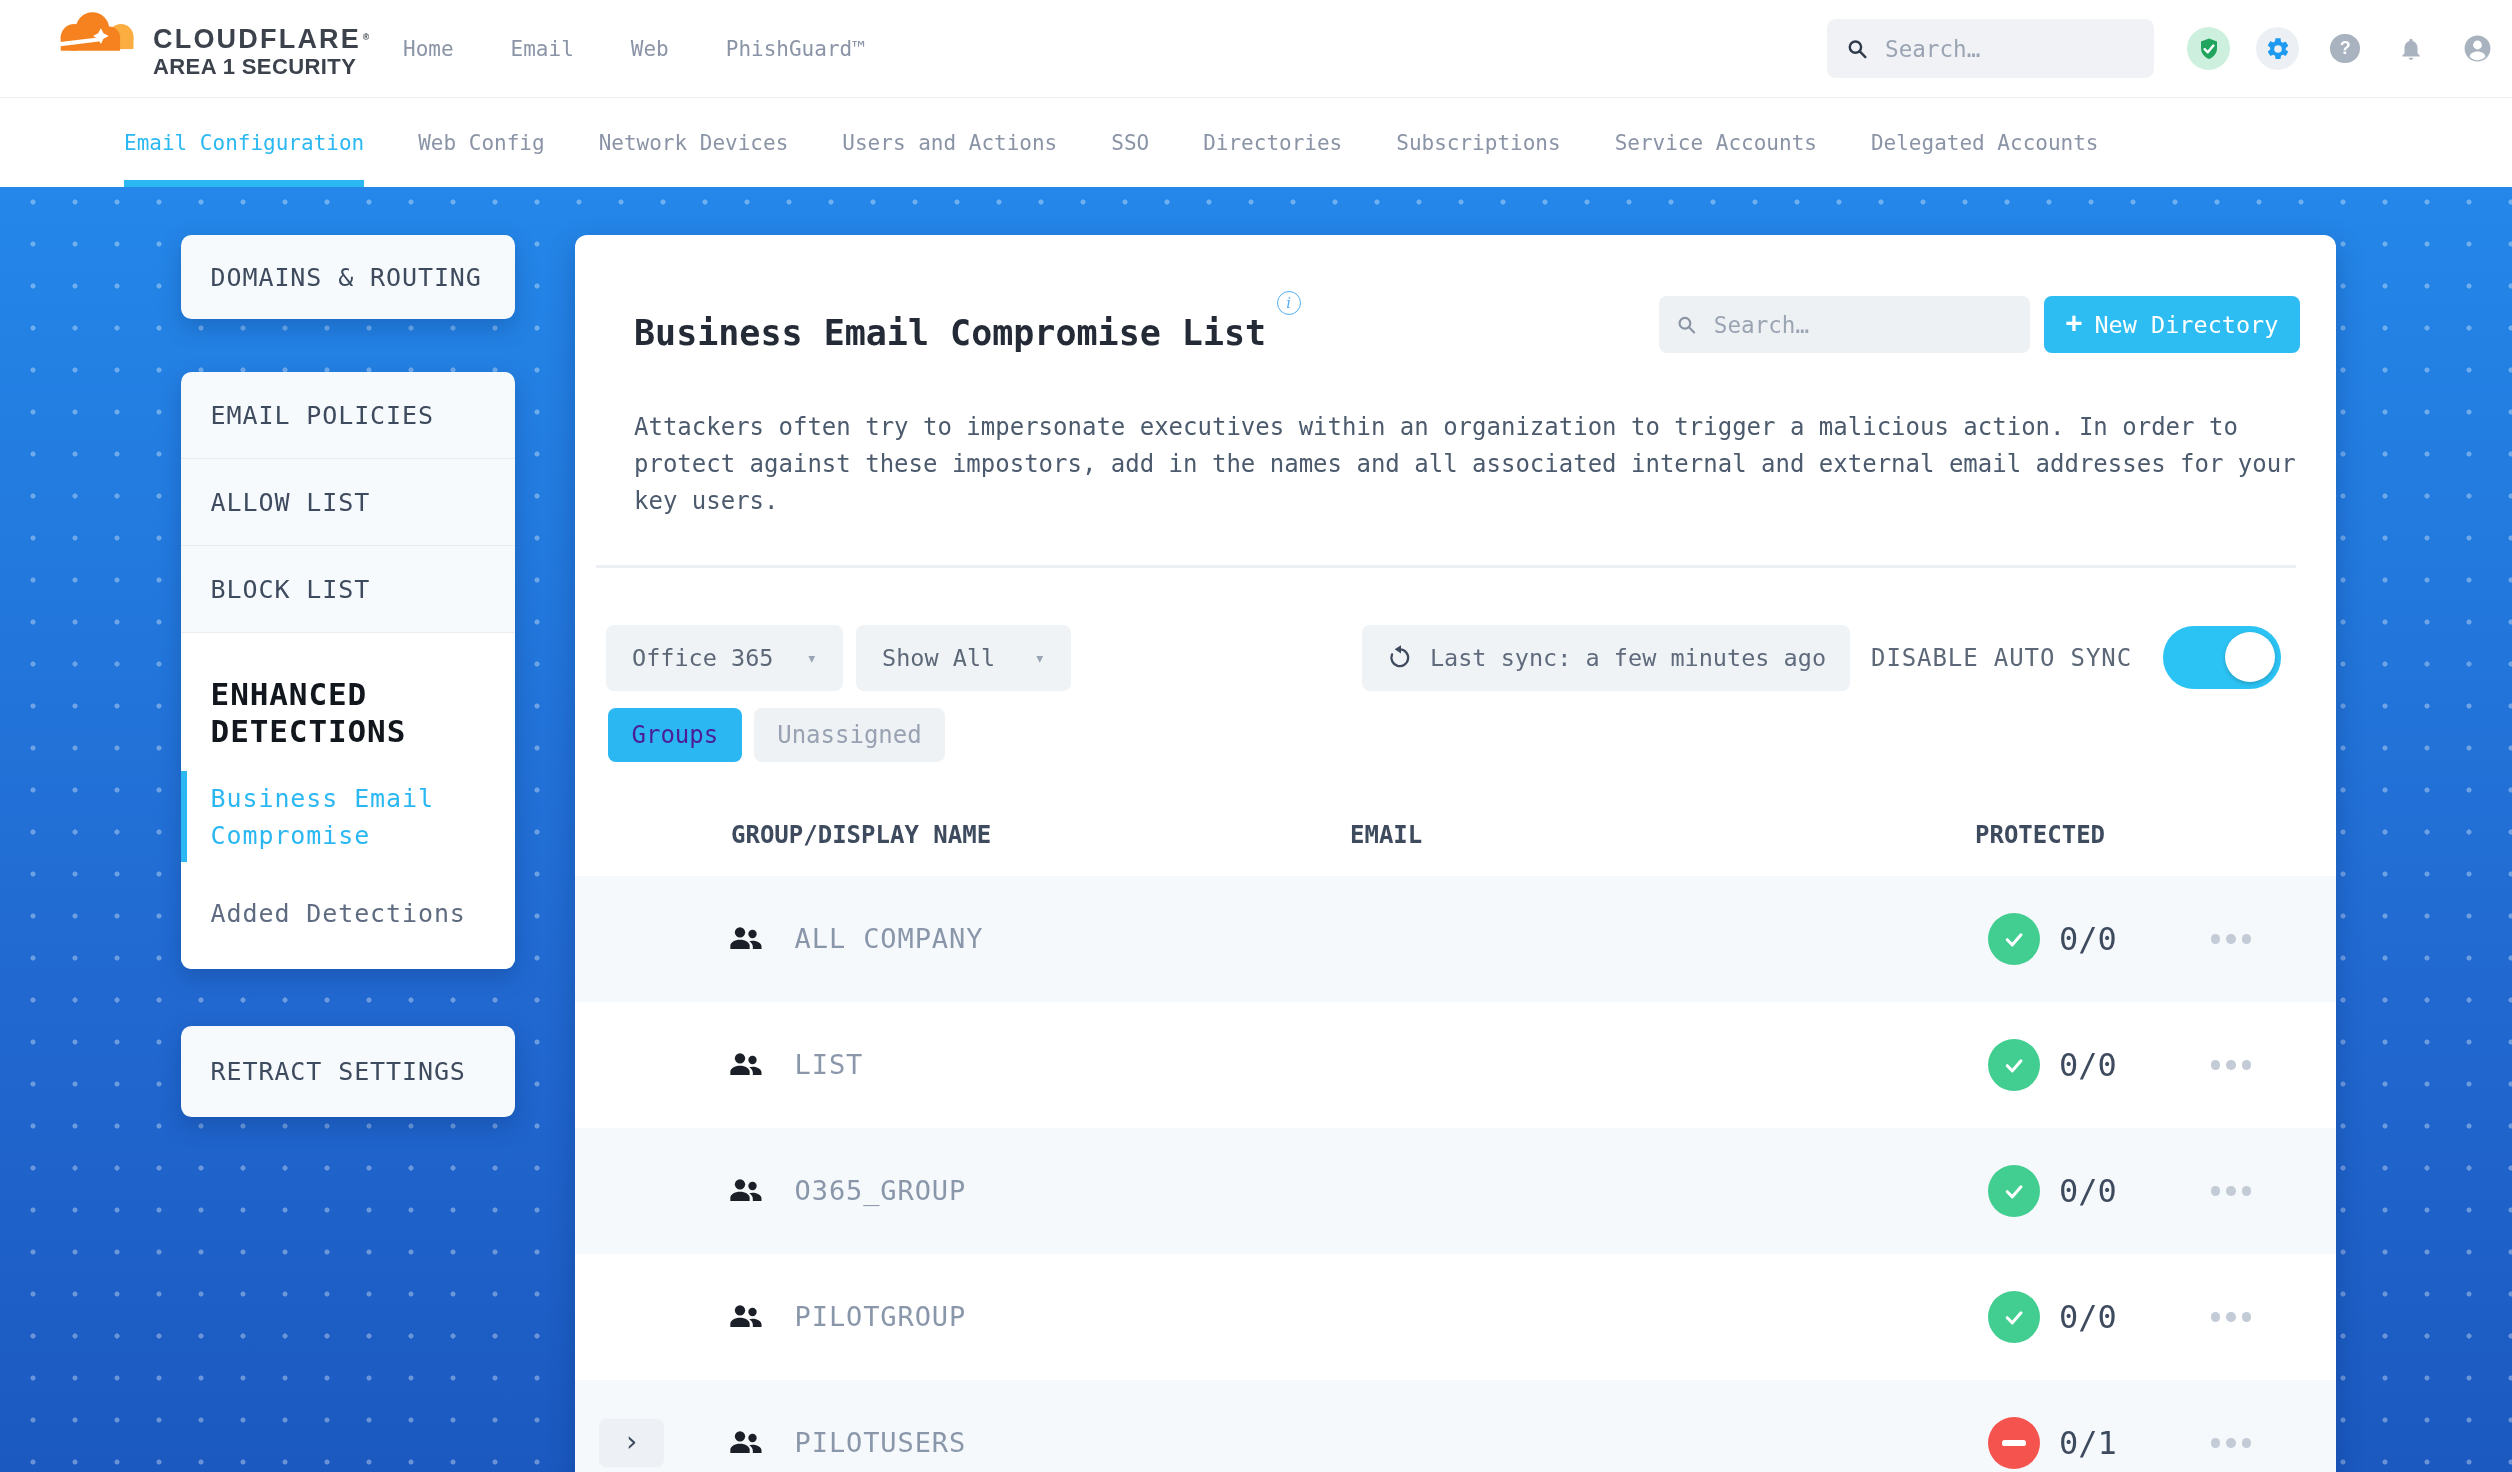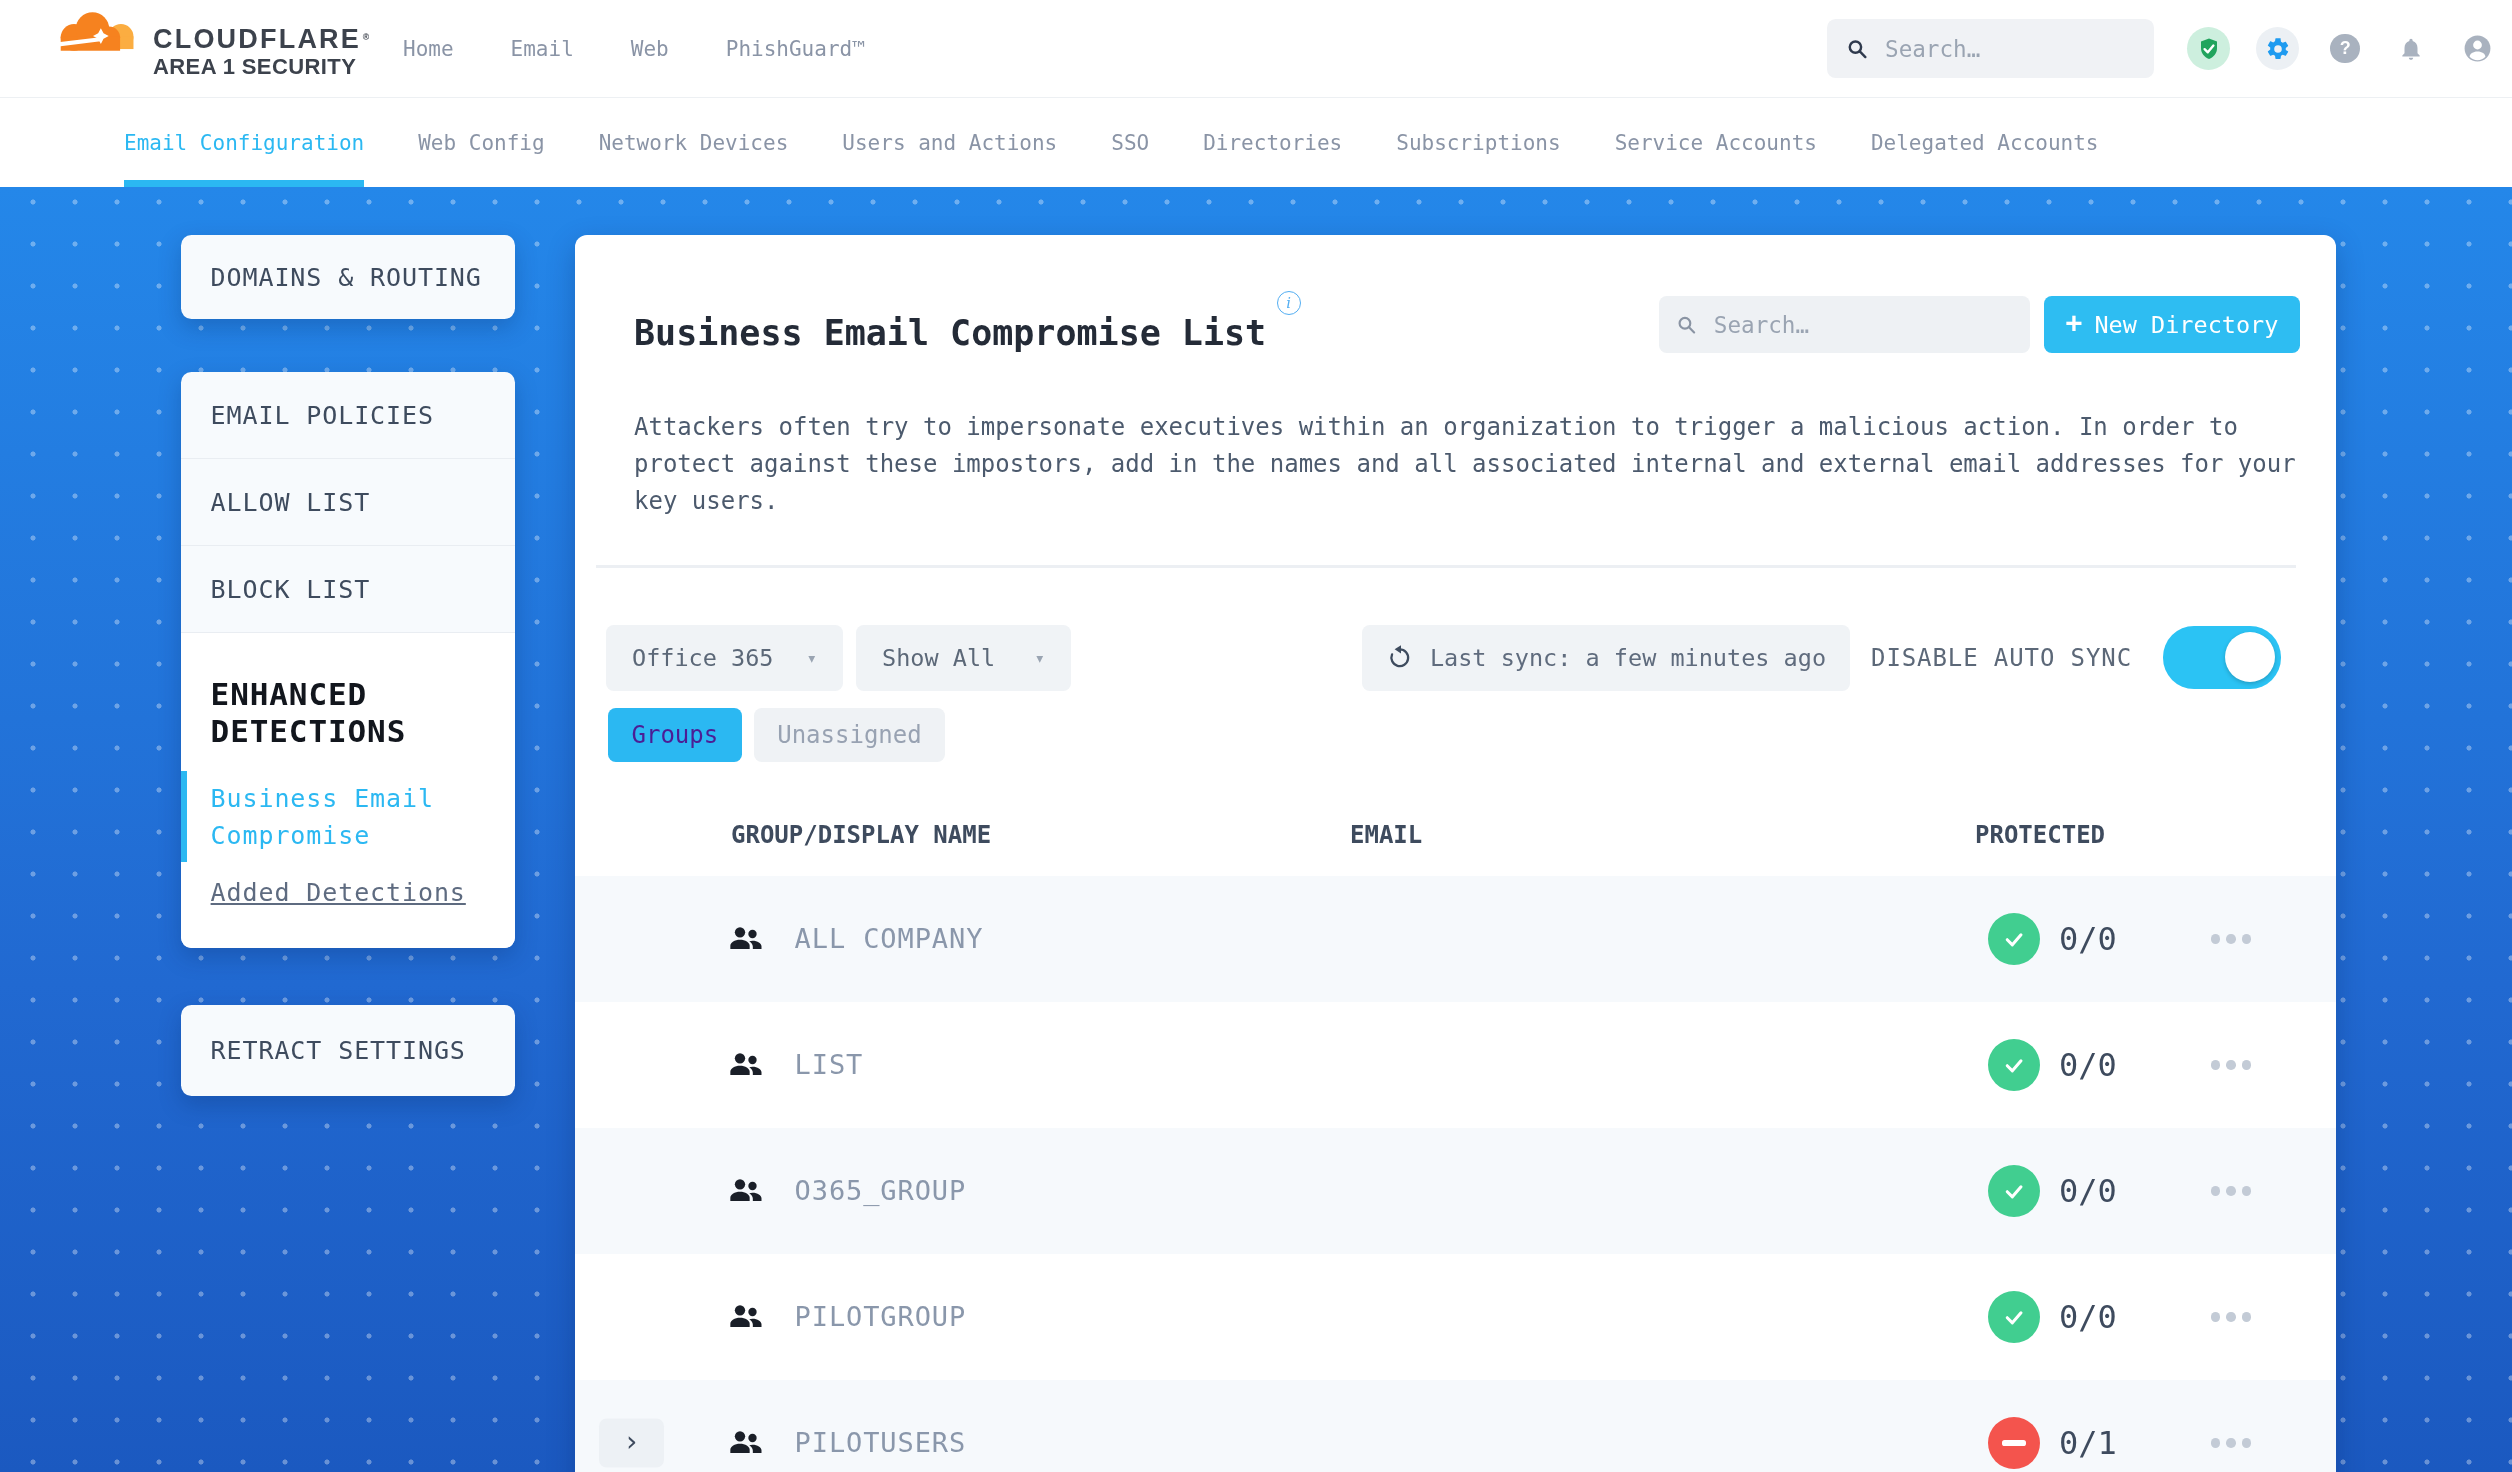--- a/index.html
+++ b/index.html
@@ -47,21 +47,21 @@
   .sidebar { position:absolute; left:181px; top:48px; width:334px; z-index:2; }
   .scard { background:#F7FAFD; border-radius:10.4px; box-shadow:0 8.7px 22.6px rgba(9,38,96,.25); color:#3E4B5E; font-size:25px; letter-spacing:0.9px; }
   .scard.c1 { height:84px; display:flex; align-items:center; padding-left:29.6px; margin-bottom:53px; cursor:pointer; }
   .scard.c2 { margin-bottom:57px; overflow:hidden; }
   .scard.c3 { height:91px; display:flex; align-items:center; padding-left:29.6px; cursor:pointer; }
   .sitem { height:87px; display:flex; align-items:center; padding-left:29.6px; border-bottom:1.7px solid #E9EDF2; cursor:pointer; }
   .ssection { background:#fff; padding:43px 29.6px 37px 29.6px; }
   .sheading { color:#12161D; font-weight:bold; font-size:31px; line-height:37px; letter-spacing:0.9px; }
   .ssub { font-size:25px; line-height:37px; color:#5E6B80; cursor:pointer; }
   .ssub.first { margin-top:29.6px; }
-  .ssub.second { margin-top:20px;text-decoration:underline; }
+  .ssub.second { margin-top:41px; }
   .ssub.active { color:#2BB8F2; position:relative; }
   .ssub.active::before { content:""; position:absolute; left:-29.6px; top:-8.7px; bottom:-8.7px; width:6px; background:#2BB8F2; }
 
   
   .card { position:absolute; left:575px; top:48px; width:1761px; height:1495px; background:#fff; border-radius:12px; box-shadow:0 10.4px 28px rgba(8,33,88,.28); }
   .card-head { display:flex; align-items:flex-end; height:57px; margin:61px 36px 0 59px; }
   .page-title { font-size:35px; color:#242B37; font-weight:bold; margin:0; white-space:nowrap; }
   .info-badge { width:24px; height:24px; border:1.7px solid #53AEF2; border-radius:50%; color:#53AEF2; font-size:14.8px; font-style:italic; display:flex; align-items:center; justify-content:center; margin-left:10.4px; align-self:flex-start; margin-top:-5.2px; font-family:"DejaVu Serif",serif; cursor:pointer; }
   .search-box.main { margin-left:auto; width:371px; height:57px; padding:0 17.4px; border-radius:7.8px; background:#EEF1F4; color:#8A94A3; margin-right:14px; }
   .new-dir { width:256px; height:57px; background:#2EBDF2; border:0; border-radius:7.8px; color:#fff; font-size:23.5px; font-family:inherit; cursor:pointer; display:flex; align-items:center; justify-content:center; gap:12px; }

